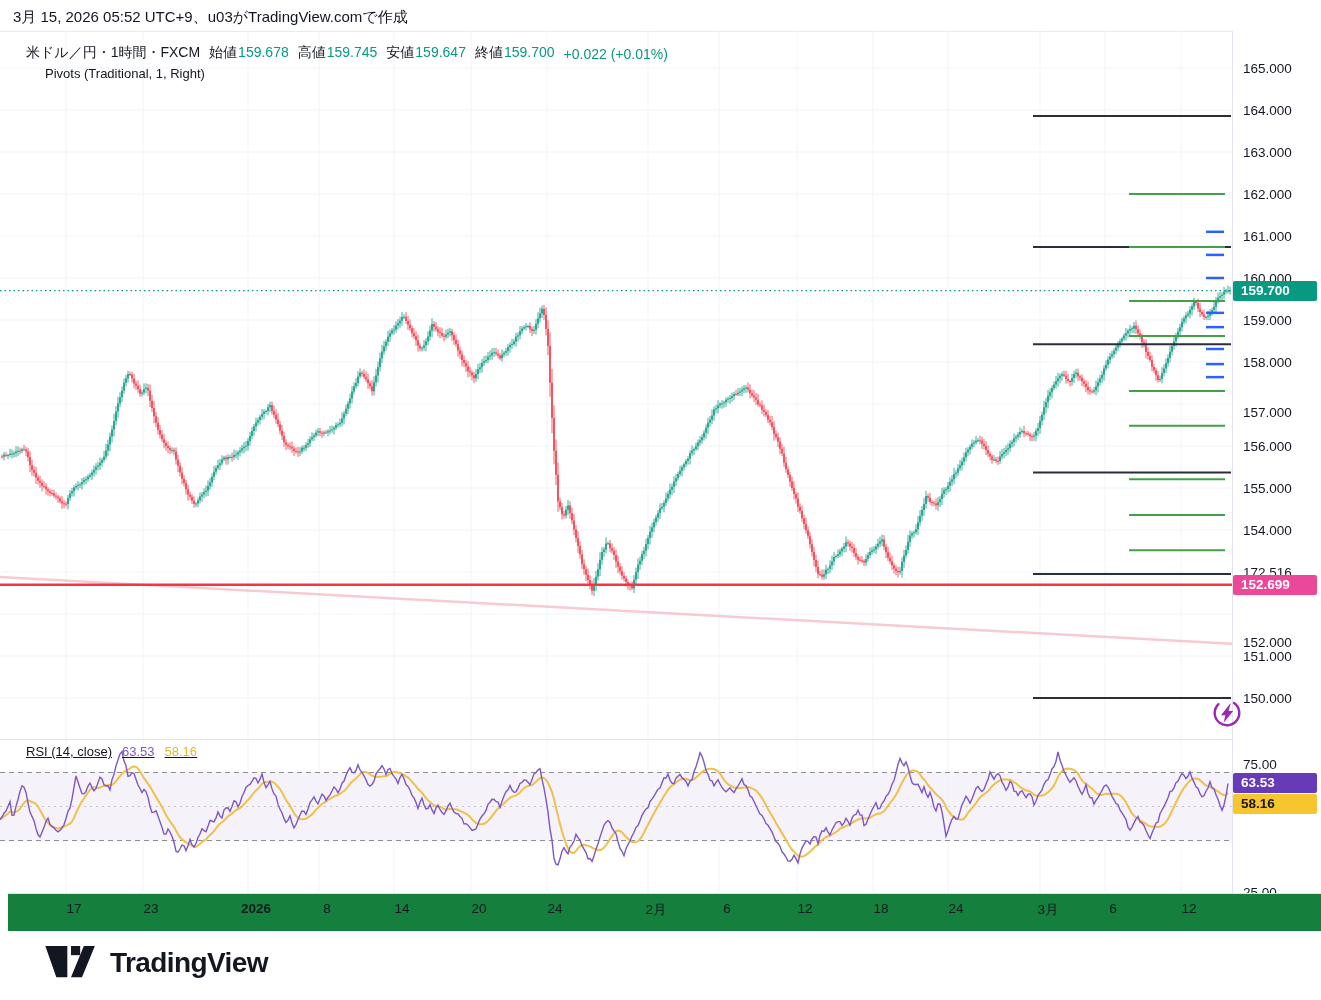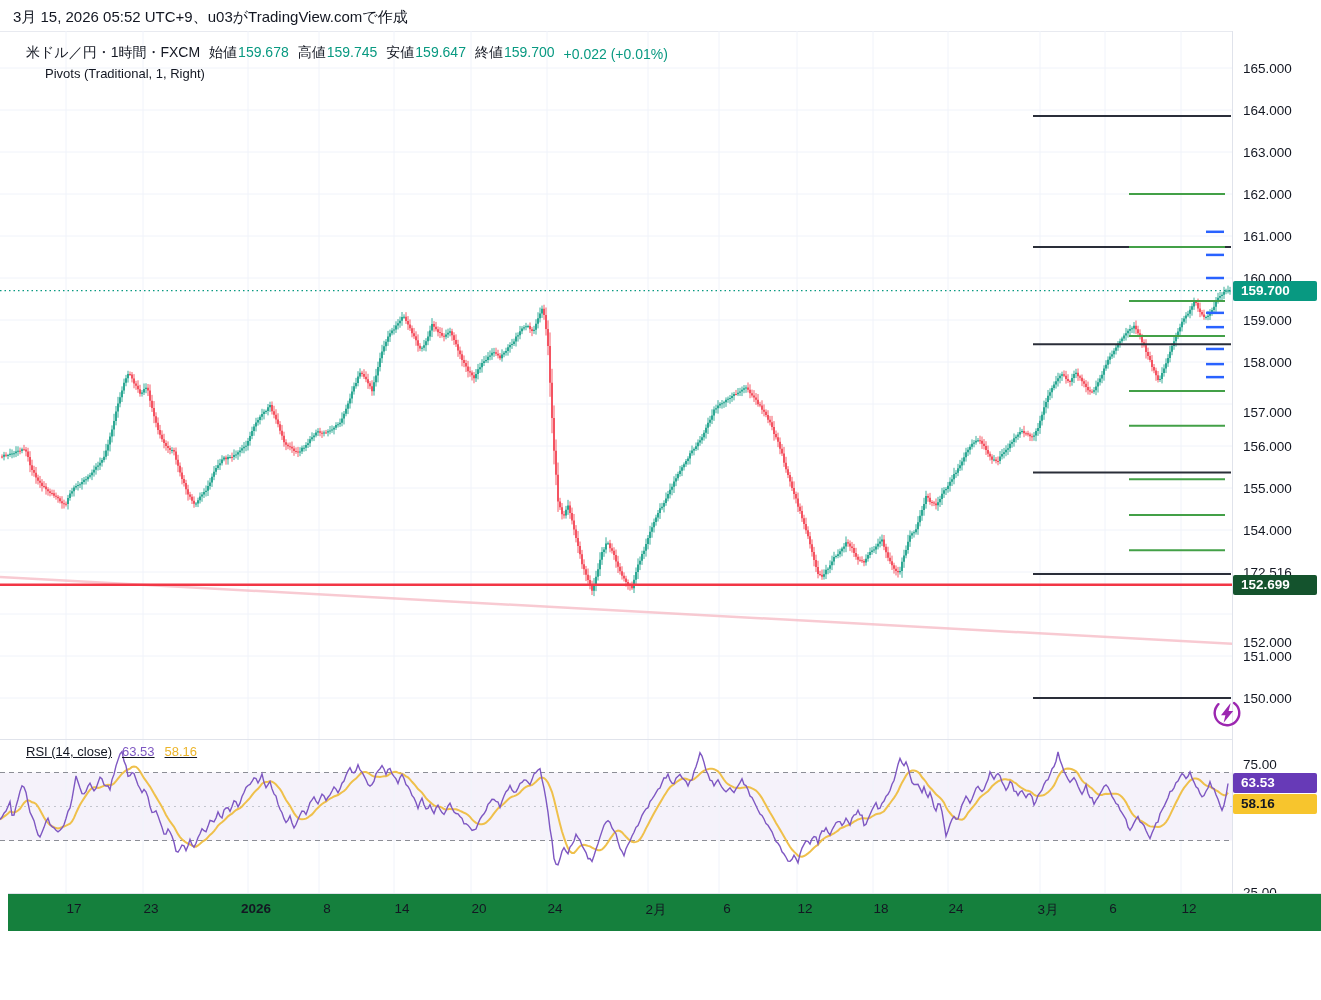--- a/index.html
+++ b/index.html
@@ -172,21 +172,21 @@
       <div class="ylabel" style="top: 415px;">156.000</div>
       <div class="ylabel" style="top: 457px;">155.000</div>
       <div class="ylabel" style="top: 499px;">154.000</div>
       <div class="ylabel" style="top: 541px;">172.516</div>
       <div class="ylabel" style="top: 583px; margin-top: 28px;">152.000</div>
       <div class="ylabel" style="top: 625px;">151.000</div>
       <div class="ylabel" style="top: 667px;">150.000</div>
       <div class="ylabel" style="top: 733px;">75.00</div>
       <div class="ylabel" style="top: 861px;">25.00</div>
       <div class="badge" style="top: 249.6px; background: rgb(8, 153, 129);">159.700</div>
-      <div class="badge" style="top: 543.642px; background: #14532d;">152.699</div>
+      <div class="badge" style="top: 543.642px; background: #ec4899;">152.699</div>
       <div class="badge" style="top: 742.499px; background: rgb(103, 58, 183);">63.53</div>
       <div class="badge" style="top: 763.499px; background: rgb(247, 197, 45); color: rgb(19, 23, 34);">58.16</div>
     </div>
   <div id="time-axis" class="abs">
       <div class="tlabel" style="left: 66px;">17</div>
       <div class="tlabel" style="left: 143px;">23</div>
       <div class="tlabel bold" style="left: 248px;">2026</div>
       <div class="tlabel" style="left: 319px;">8</div>
       <div class="tlabel" style="left: 394px;">14</div>
       <div class="tlabel" style="left: 471px;">20</div>
@@ -203,14 +203,22 @@
 
   <div id="flash-btn" class="abs">
     <svg width="32" height="32" viewBox="0 0 32 32">
       <g transform="rotate(-55 16 16)">
         <circle cx="16" cy="16" r="12.3" fill="none" stroke="#9C27B0" stroke-width="2.4" stroke-dasharray="60 18" stroke-linecap="round"></circle>
       </g>
       <path d="M19.2 6.5 L10 18.2 h4.4 L12.6 25.8 L22.2 13.9 h-4.6 L19.6 6.5 Z" fill="#9C27B0"></path>
     </svg>
   </div>
 
+  <div id="logo" class="abs">
+    <svg width="52" height="33" viewBox="0 0 56 36">
+      <path d="M0 0 H24 V10 H12 V34 H24 V34 H12 Z M12 10 H24 V34 H12 Z" fill="#131722"></path>
+      <rect x="28" y="0" width="10" height="10" fill="#131722"></rect>
+      <path d="M42 0 H54 L40 34 H28 Z" fill="#131722"></path>
+    </svg>
+    <span id="logo-text">TradingView</span>
+  </div>
 
 </div>
 
 </body></html>

